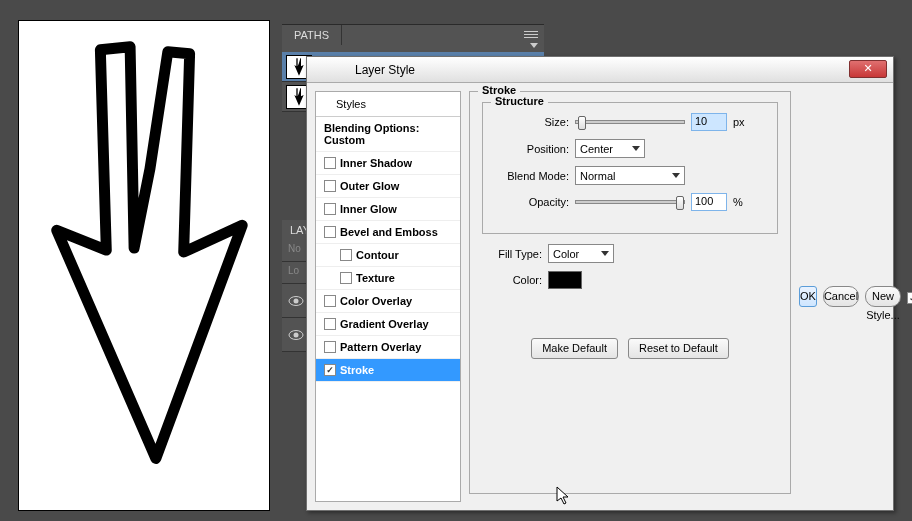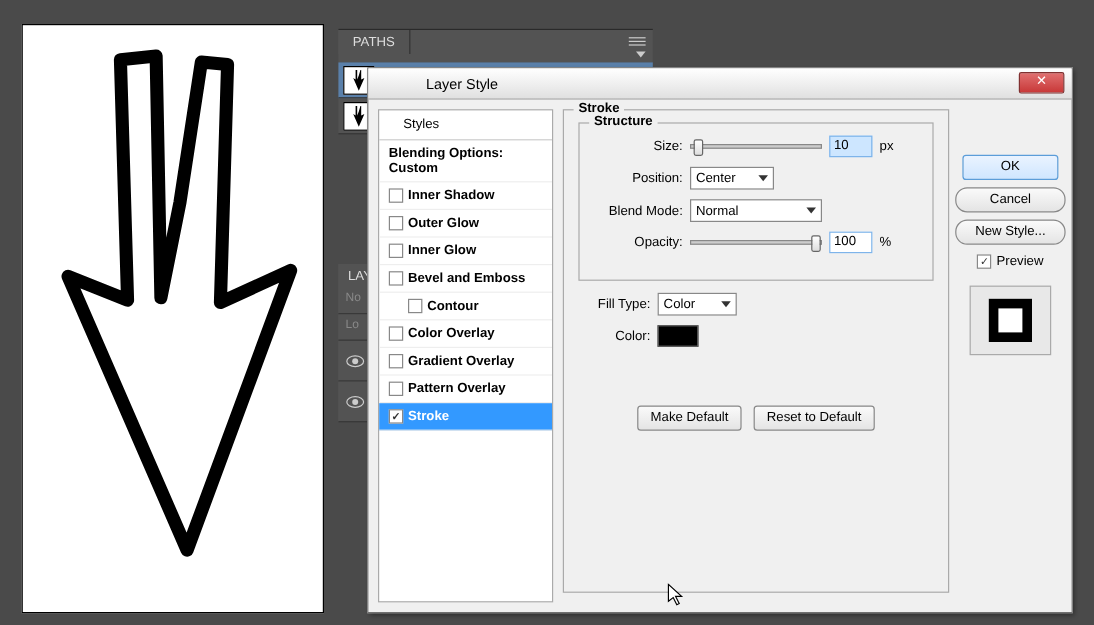--- a/index.html
+++ b/index.html
@@ -52,21 +52,21 @@
 .slider-thumb { position: absolute; top: -5px; width: 8px; height: 14px; background: linear-gradient(#fff,#ddd); border: 1px solid #666; border-radius: 2px; }
 .input-box { width: 36px; height: 18px; border: 1px solid #7eb4ea; background: #fff; padding: 1px 3px; }
 .input-box.sel { background: #cde6ff; }
 .select-box { height: 19px; border: 1px solid #888; background: #fff; padding: 1px 4px; display: inline-flex; align-items: center; justify-content: space-between; gap: 6px; }
 .select-arrow { width: 0; height: 0; border-left: 4px solid transparent; border-right: 4px solid transparent; border-top: 5px solid #333; }
 .color-swatch { width: 34px; height: 18px; background: #000; border: 1px solid #666; }
 
 .btn-row { display: flex; gap: 10px; justify-content: center; margin-top: 6px; }
 .btn { min-width: 82px; height: 21px; background: linear-gradient(#fafafa,#e4e4e4); border: 1px solid #888; border-radius: 3px; text-align: center; line-height: 19px; padding: 0 10px; cursor: pointer; }
 
-.right-col { width: 86px; display: flex; flex-direction: column; gap: 6px; align-items: center; margin-top: 38px; }
+.right-col { width: 86px; display: flex; gap: 6px; align-items: center; }
 .btn-primary { width: 80px; height: 21px; background: linear-gradient(#eaf3ff,#cfe6ff); border: 1px solid #5b9dd9; border-radius: 3px; text-align: center; line-height: 19px; cursor: pointer; }
 .btn-std { width: 92px; height: 21px; background: linear-gradient(#fafafa,#e4e4e4); border: 1px solid #888; border-radius: 10px; text-align: center; line-height: 19px; cursor: pointer; }
 .preview-chk { display: flex; align-items: center; gap: 4px; margin-top: 2px; }
 .preview-box { width: 68px; height: 58px; background: #e8e8e8; border: 1px solid #aaa; display: flex; align-items: center; justify-content: center; margin-top: 8px; }
 .preview-square { width: 36px; height: 36px; background: #fff; border: 8px solid #000; }
 
 .cursor { position: absolute; left: 556px; top: 486px; pointer-events: none; }
 </style>
 </head>
 <body>
@@ -144,20 +144,24 @@
           <span class="chk"></span>
           <span>Inner Glow</span>
         </div>
       <div class="styles-item">
           <span class="chk"></span>
           <span>Bevel and Emboss</span>
         </div>
       <div class="styles-item indent">
           <span class="chk"></span>
           <span>Contour</span>
+        </div>
+      <div class="styles-item indent">
+          <span class="chk"></span>
+          <span>Texture</span>
         </div>
       <div class="styles-item">
           <span class="chk"></span>
           <span>Color Overlay</span>
         </div>
       <div class="styles-item">
           <span class="chk"></span>
           <span>Gradient Overlay</span>
         </div>
       <div class="styles-item">

